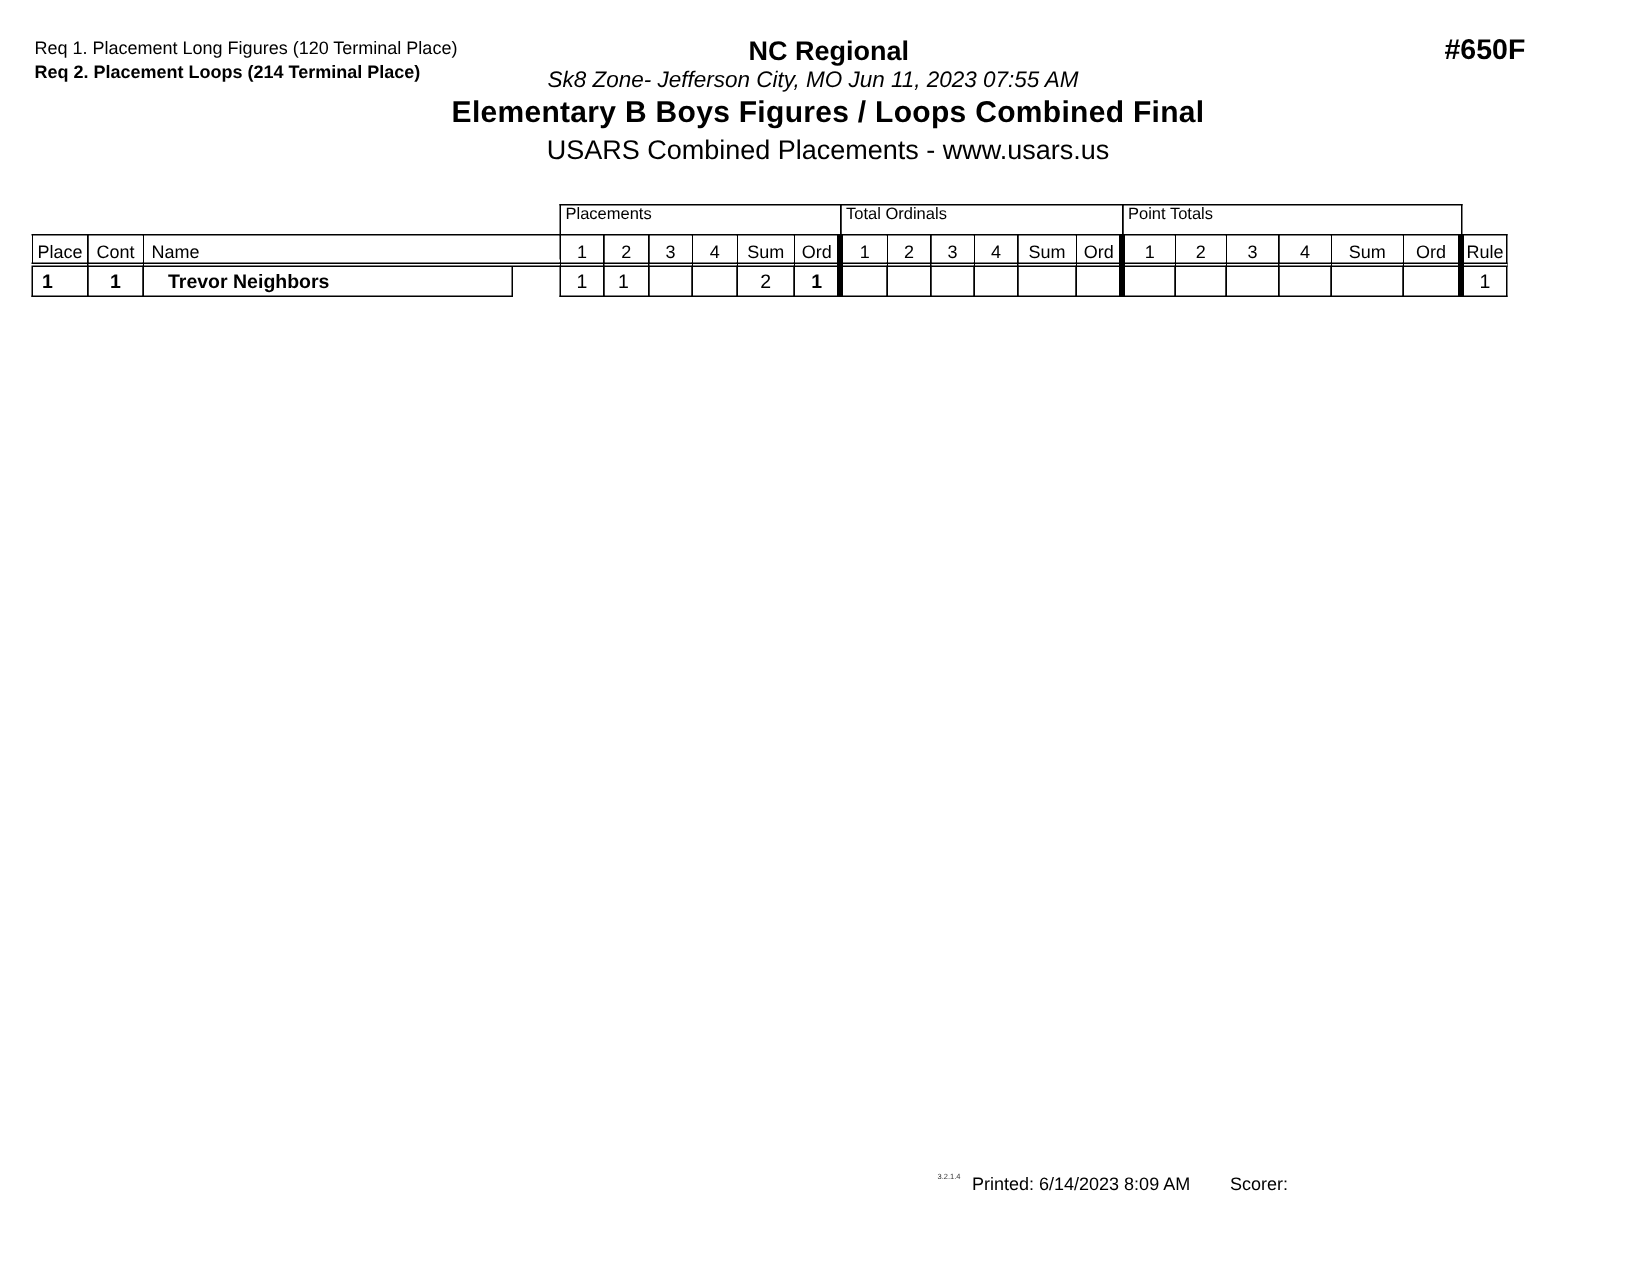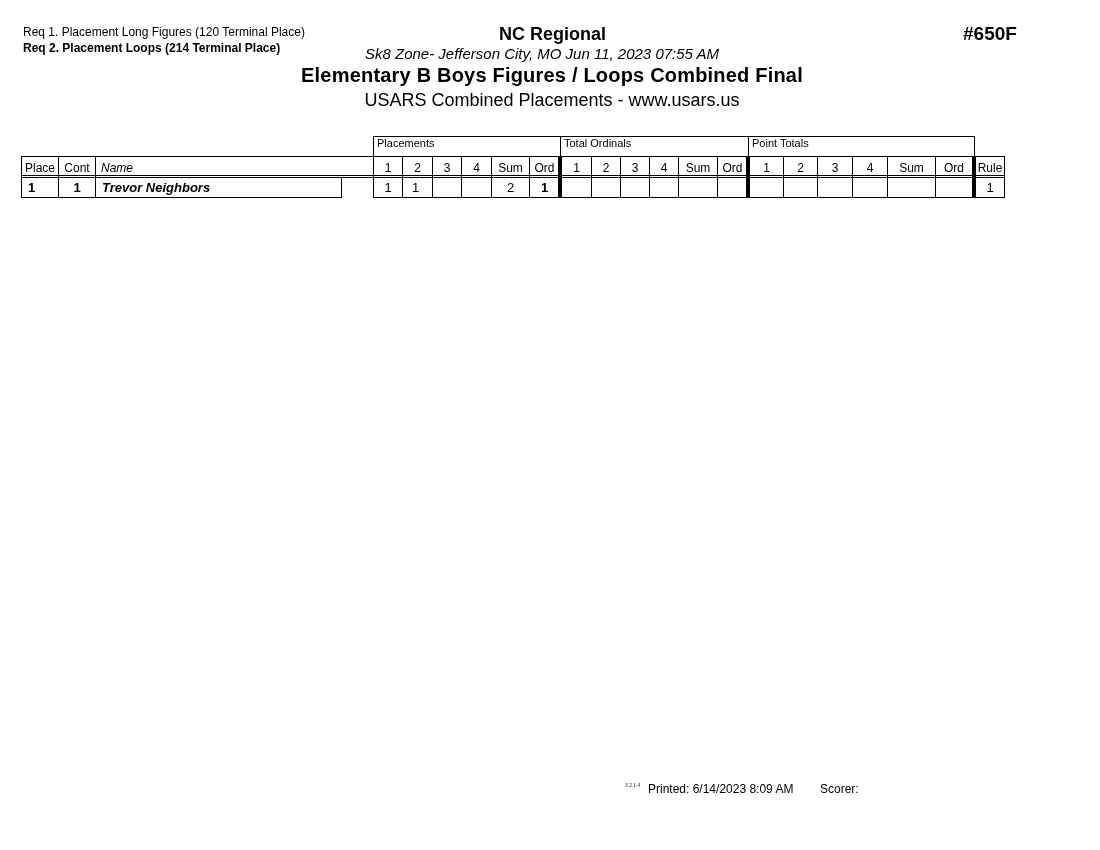--- a/index.html
+++ b/index.html
@@ -10,21 +10,21 @@
   .title1 { font-size:18px; font-weight:bold; left:0; width:1105px; text-align:center; top:24px; }
   .title2 { font-size:15px; left:0; width:1084px; text-align:center; top:45px;font-style:italic; }
   .title3 { font-size:20px; font-weight:bold; left:0; width:1104px; text-align:center; top:64px; letter-spacing:0.2px; }
   .title4 { font-size:18px; left:0; width:1104px; text-align:center; top:90px; }
   .event-no { font-size:19px; font-weight:bold; left:963px; top:23px; }
 
   .cell { position:absolute; box-sizing:border-box; font-size:12px; }
   .grp { border:1px solid #000; border-bottom:none; top:136px; height:37px; padding-left:3px; font-size:11px; line-height:13px; }
   .hdr { top:156px; height:22px; border:1px solid #000; border-bottom:3px double #000; line-height:22px; text-align:center; }
   .row { top:178px; height:20px; border:1px solid #000; border-top:none; line-height:19px; text-align:center; font-size:13px; }
-  .left { text-align:left; padding-left:5px;font-style:italic; }
+  .left { text-align:left; padding-left:5px; }
   .bold { font-weight:bold; }
   .thick { position:absolute; background:#000; width:4px; top:156px; height:42px; }
 
   .footer { font-size:12px; top:782px; }
   .ver { font-size:5px; top:782px; left:625px; color:#333; }
 </style>
 </head>
 <body>
 
 <div class="abs req" style="top:25px;">Req  1.  Placement Long Figures (120 Terminal Place)</div>
@@ -67,21 +67,21 @@
     <div class="cell hdr" style="left:852px; width:36px;">4</div>
     <div class="cell hdr" style="left:887px; width:49px;">Sum</div>
     <div class="cell hdr" style="left:935px; width:38px;">Ord</div>
 
     <div class="cell hdr" style="left:975px; width:30px;">Rule</div>
   </div>
 
   <div>
     <div class="cell row bold" style="left:21px; width:38px; text-align:left; padding-left:6px;">1</div>
     <div class="cell row bold" style="left:58px; width:38px;">1</div>
-    <div class="cell row bold left" style="left:95px; width:247px; padding-left:6px;">Trevor Neighbors</div>
+    <div class="cell row bold left" style="left:95px; width:247px; padding-left:16px;">Trevor Neighbors</div>
 
     <div class="cell row" style="left:373px; width:30px;">1</div>
     <div class="cell row" style="left:402px; width:31px; text-align:left; padding-left:9px;">1</div>
     <div class="cell row" style="left:432px; width:30px;"></div>
     <div class="cell row" style="left:461px; width:31px;"></div>
     <div class="cell row" style="left:491px; width:39px;">2</div>
     <div class="cell row bold" style="left:529px; width:31px;">1</div>
 
     <div class="cell row" style="left:561px; width:31px;"></div>
     <div class="cell row" style="left:591px; width:30px;"></div>

